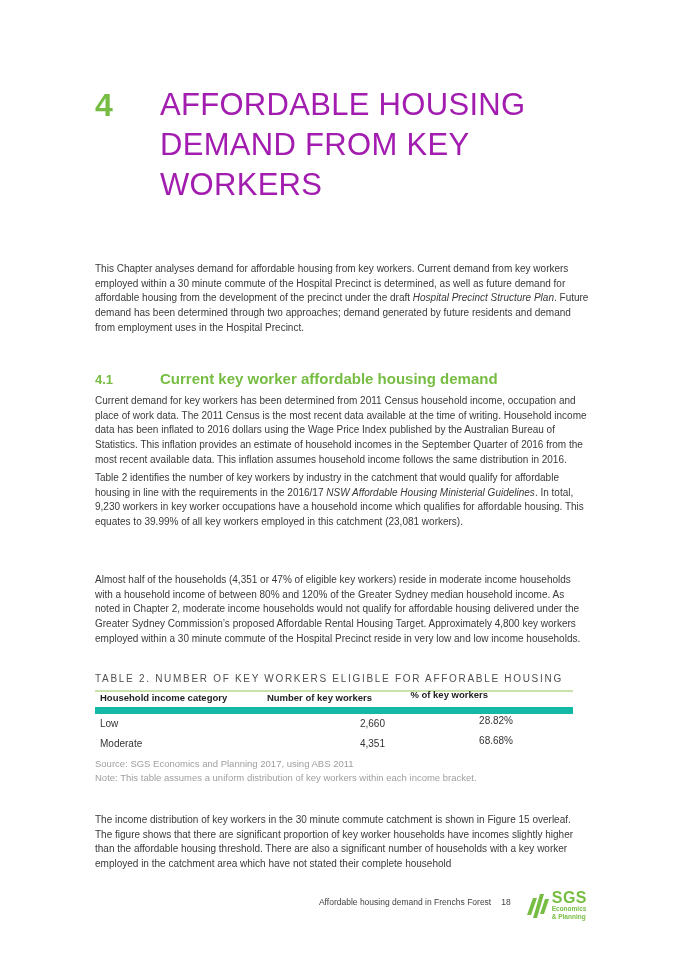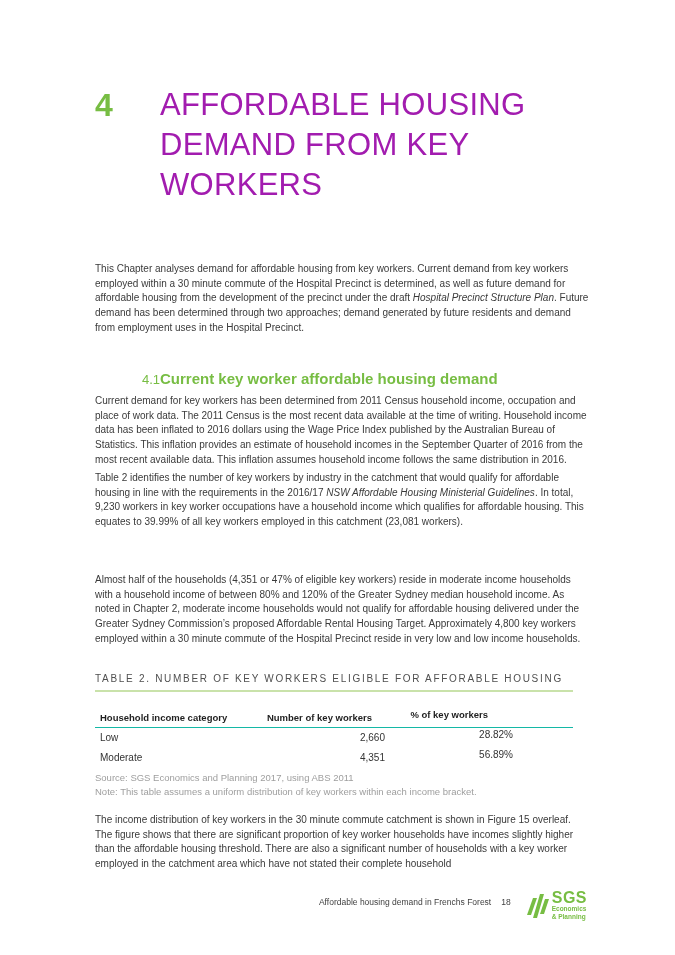--- a/index.html
+++ b/index.html
@@ -18,30 +18,30 @@
   .para { position:absolute; left:95px; width:495px; font-size:10px; line-height:14.7px; color:#3a3a3a; text-align:left; }
   .p1 { top:251px;margin-top:11px; }
   .p2 { top:394px; }
   .p3 { top:471px; }
   .p4 { top:573px; }
   .p5 { top:813px; }
   .it { font-style:italic; }
 
   
   .section-head { position:absolute; left:95px; top:357px; display:flex; align-items:baseline; }
-  .section-num { color:#77bd43; font-weight:400; font-size:13px; width:65px;text-align:right; }
+  .section-num { color:#77bd43; font-weight:700; font-size:13px; width:65px; }
   .section-title { color:#77bd43; font-weight:700; font-size:15px;margin-top:13px; }
 
   
   .table-block { position:absolute; left:95px; top:673px; width:478px; }
   .table-title { font-size:10px; letter-spacing:1.7px; color:#4f4f4f; margin-bottom:6px; white-space:nowrap; }
   table { width:478px; border-collapse:collapse; table-layout:fixed; }
   col.c1 { width:170px; } col.c2 { width:120px; } col.c3 { width:188px; }
   thead th { font-size:9.5px; font-weight:700; color:#1f1f1f;
-    border-top:2px solid #c9e2aa; border-bottom:1px solid #14b8a6; padding:20px 0 4px; }
+    border-top:2px solid #c9e2aa; border-bottom:7px solid #14b8a6; padding:0 0 4px; }
   th.h1 { text-align:left; padding-left:5px; }
   th.h2 { text-align:right; padding-right:13px; }
   th.h3 { text-align:right; padding-right:85px; position:relative; top:-3px; }
   tbody td { font-size:10px; color:#333333; padding:4px 0 4.5px; }
   td.d1 { text-align:left; padding-left:5px; }
   td.d2 { text-align:right; }
   td.d3 { text-align:right; padding-right:60px; position:relative; top:-3px; }
   tr.total td { font-weight:700; color:#1f1f1f;
     border-top:1.5px solid #c9e2aa; border-bottom:2px solid #c9e2aa; }
   .table-note { font-size:9.5px; color:#9e9e9e; line-height:13.5px; }
@@ -100,21 +100,21 @@
       </thead>
       <tbody>
         <tr>
           <td class="d1">Low</td>
           <td class="d2">2,660</td>
           <td class="d3">28.82%</td>
         </tr>
         <tr>
           <td class="d1">Moderate</td>
           <td class="d2">4,351</td>
-          <td class="d3">56.89%</td>
+          <td class="d3">68.68%</td>
         </tr>
       </tbody>
     </table>
     <div class="table-note first">Source: SGS Economics and Planning 2017, using ABS 2011</div>
     <div class="table-note">Note: This table assumes a uniform distribution of key workers within each income bracket.</div>
   </div>
 
   <p class="para p5">The income distribution of key workers in the 30 minute commute catchment is shown in Figure 15 overleaf. The figure shows that there are significant proportion of key worker households have incomes slightly higher than the affordable housing threshold. There are also a significant number of households with a key worker employed in the catchment area which have not stated their complete household</p>
 
   <div class="footer">

